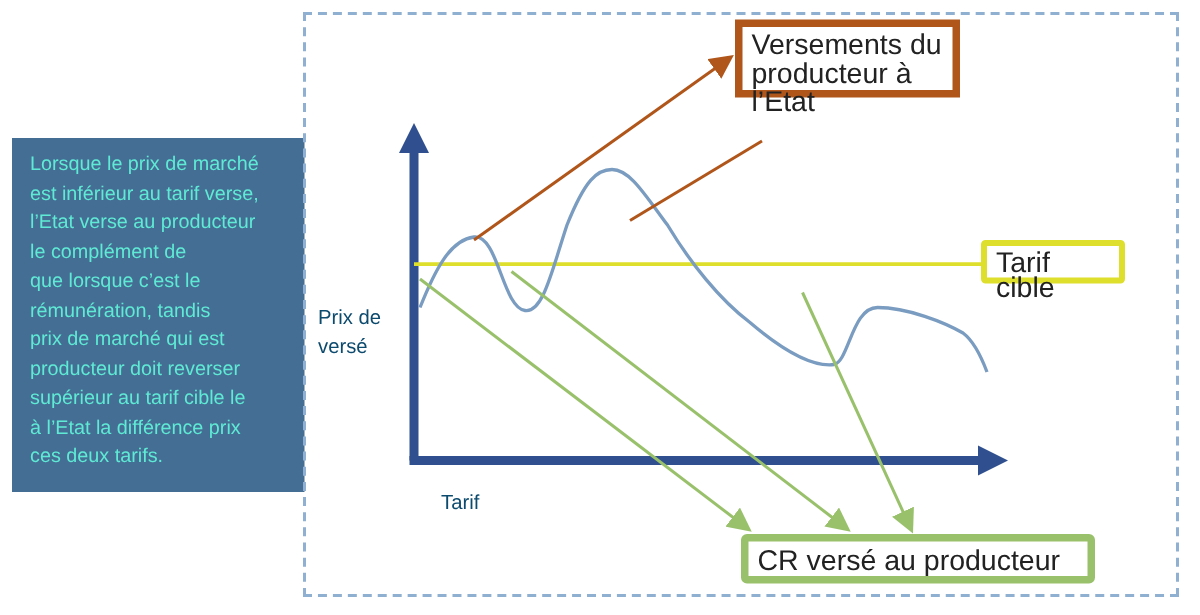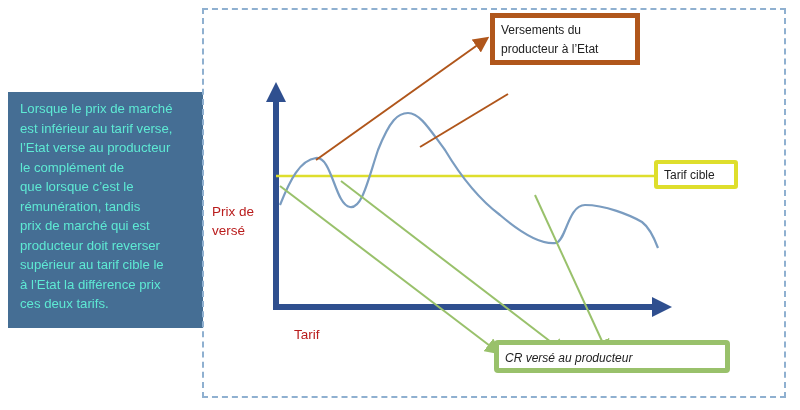--- a/index.html
+++ b/index.html
@@ -1,25 +1,25 @@
 <!DOCTYPE html>
 <html><head>
 <meta charset="utf-8">
 <style>
   html, body { margin:0; padding:0; background:#ffffff; }
   body { width:800px; height:410px; position:relative; overflow:hidden; font-family:"Liberation Sans", sans-serif; }
   .frame { position:absolute; left:202px; top:8px; width:584px; height:390px; border:2px dashed #8fb0d0; box-sizing:border-box; }
   .explain { position:absolute; left:8px; top:92px; width:195px; height:236px; background:#456e94; color:#5eead4; box-sizing:border-box; padding:7px 6px 6px 12px; font-size:13.2px; line-height:19.5px; }
   .explain span { display:block; white-space:nowrap; }
   svg.diag { position:absolute; left:0; top:0; }
-  .lbl { position:absolute; font-size:13.5px; color:#b91c1c; }
-  .box { position:absolute; background:#fff; box-sizing:border-box; color:#222; font-size:12px; }
+  .lbl { position:absolute; font-size:13.5px; color:#0c4a6e; }
+  .box { position:absolute; background:#fff; box-sizing:border-box; color:#222; font-size:19px; }
   .box-versements { left:490px; top:13px; width:150px; height:52px; border:5px solid #b0561b; padding:3px 6px; line-height:19px; }
-  .box-tarif { left:654px; top:160px; width:84px; height:29px; border:4px solid #dede2c; padding:3px 6px; line-height:17px; border-radius:3px; }
-  .box-cr { left:494px; top:340px; width:236px; height:33px; border:5px solid #99c16b; padding:5px 6px; line-height:17px; border-radius:4px;font-style:italic; }
+  .box-tarif { left:654px; top:160px; width:96px; height:29px; border:4px solid #dede2c; padding:3px 6px; line-height:17px; border-radius:3px; }
+  .box-cr { left:494px; top:356px; width:236px; height:33px; border:5px solid #99c16b; padding:5px 6px; line-height:17px; border-radius:4px; }
 </style>
 </head>
 <body>
 
 <div class="explain">
   <span>Lorsque le prix de marché</span>
   <span>est inférieur au tarif verse,</span>
   <span>l’Etat verse au producteur</span>
   <span>le complément de</span>
   <span>que lorsque c’est le</span>

